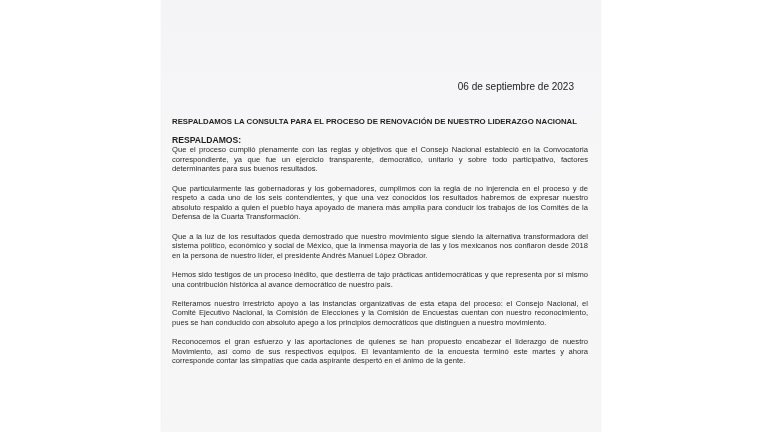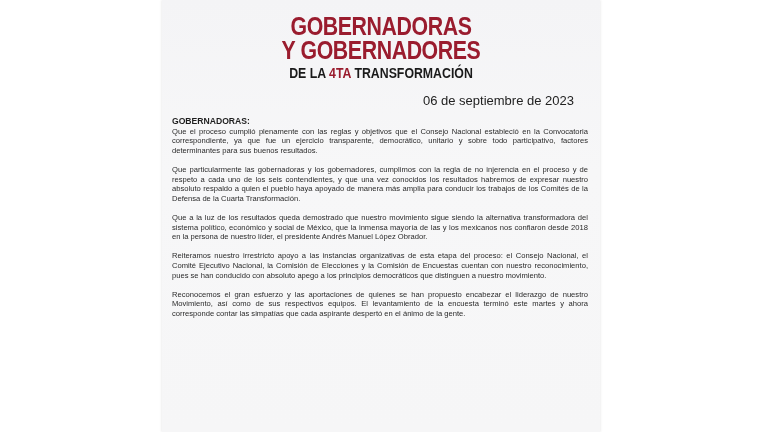--- a/index.html
+++ b/index.html
@@ -50,22 +50,22 @@
       transform-origin: center;
       white-space: nowrap;
       margin-top: 2px;
     }
     .subtitle-line .accent {
       color: #9a1c2e;
     }
     .date {
       position: absolute;
       right: 26px;
-      top: 93px;
-      font-size: 13px;
+      top: 81px;
+      font-size: 10px;
       color: #222;
     }
     .content {
       position: absolute;
       left: 10px;
       top: 117px;
       width: 416px;
       font-size: 7.6px;
       line-height: 9.6px;
       color: #2a2a2a;
@@ -86,31 +86,28 @@
       font-weight: bold;
       font-size: 8.6px;
       color: #1e1e1e;
       display: block;
     }
   </style>
 </head>
 <body>
 
 <div class="page">
-  <div class="header">
-    <div class="title-line">GOBERNADORAS</div>
-    <div class="title-line">Y GOBERNADORES</div>
-    <div class="subtitle-line"><span>DE LA </span><span class="accent">4TA</span><span> TRANSFORMACIÓN</span></div>
-  </div>
 
   <div class="date">06 de septiembre de 2023</div>
 
   <div class="content">
+    <p class="heading">RESPALDAMOS LA CONSULTA PARA EL PROCESO DE RENOVACIÓN DE NUESTRO LIDERAZGO NACIONAL</p>
     <p class="para">
-      <span class="manifest-label">GOBERNADORAS:</span>
+      <span class="manifest-label">RESPALDAMOS:</span>
       <span>Que el proceso cumplió plenamente con las reglas y objetivos que el Consejo Nacional estableció en la Convocatoria correspondiente, ya que fue un ejercicio transparente, democrático, unitario y sobre todo participativo, factores determinantes para sus buenos resultados.</span>
     </p>
     <p class="para">Que particularmente las gobernadoras y los gobernadores, cumplimos con la regla de no injerencia en el proceso y de respeto a cada uno de los seis contendientes, y que una vez conocidos los resultados habremos de expresar nuestro absoluto respaldo a quien el pueblo haya apoyado de manera más amplia para conducir los trabajos de los Comités de la Defensa de la Cuarta Transformación.</p>
     <p class="para">Que a la luz de los resultados queda demostrado que nuestro movimiento sigue siendo la alternativa transformadora del sistema político, económico y social de México, que la inmensa mayoría de las y los mexicanos nos confiaron desde 2018 en la persona de nuestro líder, el presidente Andrés Manuel López Obrador.</p>
+    <p class="para">Hemos sido testigos de un proceso inédito, que destierra de tajo prácticas antidemocráticas y que representa por sí mismo una contribución histórica al avance democrático de nuestro país.</p>
     <p class="para">Reiteramos nuestro irrestricto apoyo a las instancias organizativas de esta etapa del proceso: el Consejo Nacional, el Comité Ejecutivo Nacional, la Comisión de Elecciones y la Comisión de Encuestas cuentan con nuestro reconocimiento, pues se han conducido con absoluto apego a los principios democráticos que distinguen a nuestro movimiento.</p>
     <p class="para">Reconocemos el gran esfuerzo y las aportaciones de quienes se han propuesto encabezar el liderazgo de nuestro Movimiento, así como de sus respectivos equipos. El levantamiento de la encuesta terminó este martes y ahora corresponde contar las simpatías que cada aspirante despertó en el ánimo de la gente.</p>
   </div>
 </div>
 
 </body></html>

